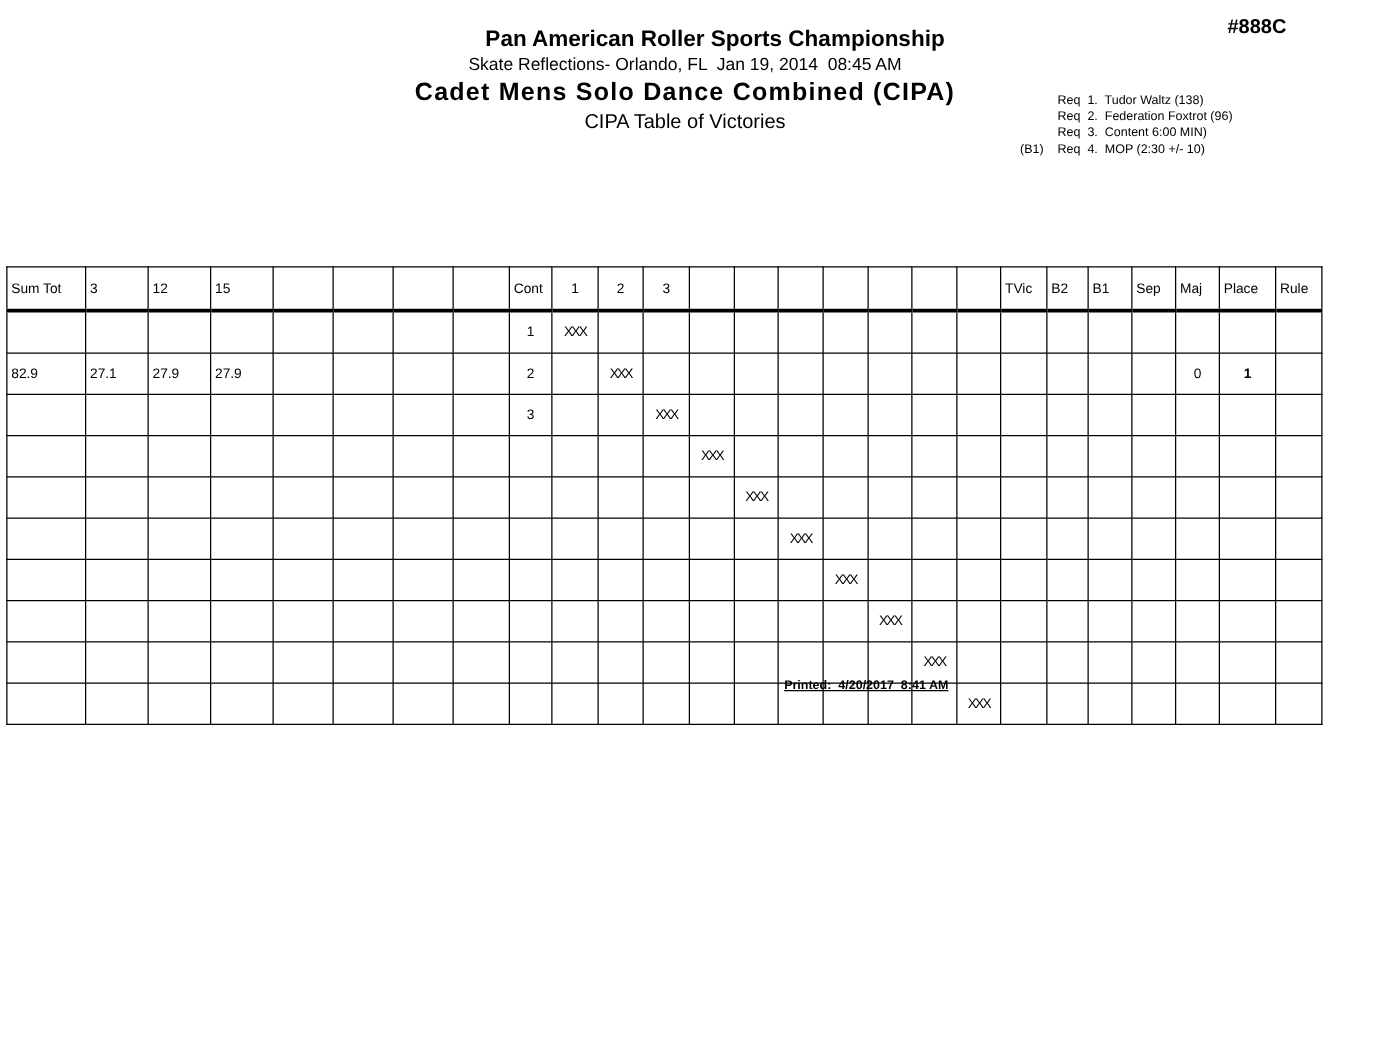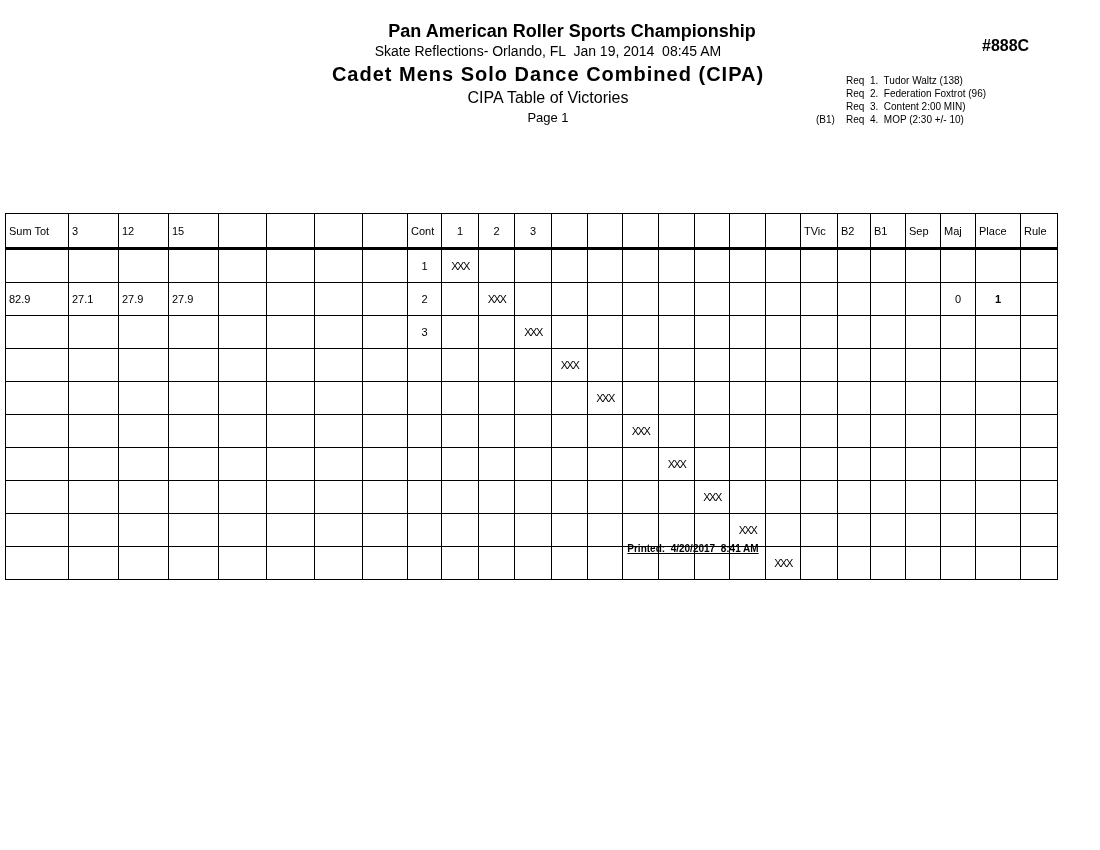--- a/index.html
+++ b/index.html
@@ -7,21 +7,21 @@
     width: 1100px; height: 850px; position: relative; overflow: hidden;
     font-family: "Liberation Sans", sans-serif; color: #000;
   }
   
   .hdr-center { position: absolute; top: 20px; left: 0; width: 1096px; text-align: center; }
   .hdr-title    { font-size: 18px; font-weight: bold; line-height: 22px; white-space: pre; padding-left: 48px; }
   .hdr-sub      { font-size: 14px; line-height: 19px; white-space: pre; }
   .hdr-event    { font-size: 20px; font-weight: bold; letter-spacing: 1px; line-height: 26px; white-space: pre; }
   .hdr-report   { font-size: 16px; line-height: 22px; white-space: pre; }
   .hdr-page     { font-size: 13px; line-height: 18px; white-space: pre; }
-  .event-number { position: absolute; top: 37px; left: 982px; font-size: 16px; font-weight: bold; }
+  .event-number { position: absolute; top: 13px; left: 982px; font-size: 16px; font-weight: bold; }
   
   .req-block { position: absolute; top: 74px; left: 816px; font-size: 10px; line-height: 13px; }
   .req-row   { display: flex; align-items: flex-end; }
   .req-prefix { width: 30px; text-align: left; white-space: pre; }
   .req-label  { white-space: pre; }
   
   .tov-wrap { position: absolute; top: 165px; left: 5px; margin-top: 48px; }
   table.tov { border-collapse: collapse; table-layout: fixed; width: 1052px; }
   table.tov td {
     border: 1px solid #000; height: 32px; padding: 0;
@@ -37,37 +37,36 @@
              text-align: center; font-size: 10px; font-weight: bold; white-space: pre; text-decoration: underline; }
 </style>
 </head>
 <body>
 
 <div class="hdr-center">
   <div class="hdr-title">Pan American Roller Sports Championship</div>
   <div class="hdr-sub">Skate Reflections- Orlando, FL  Jan 19, 2014  08:45 AM</div>
   <div class="hdr-event">Cadet Mens Solo Dance Combined (CIPA)</div>
   <div class="hdr-report">CIPA Table of Victories</div>
-  <div class="hdr-page">Page 1</div>
 </div>
 
 <div class="event-number">#888C</div>
 
 <div class="req-block">
   <div class="req-row">
     <span class="req-prefix"></span>
     <span class="req-label">Req  1.  Tudor Waltz (138)</span>
   </div>
   <div class="req-row">
     <span class="req-prefix"></span>
     <span class="req-label">Req  2.  Federation Foxtrot (96)</span>
   </div>
   <div class="req-row">
     <span class="req-prefix"></span>
-    <span class="req-label">Req  3.  Content 2:00 MIN)</span>
+    <span class="req-label">Req  3.  Content 6:00 MIN)</span>
   </div>
   <div class="req-row">
     <span class="req-prefix">(B1)</span>
     <span class="req-label">Req  4.  MOP (2:30 +/- 10)</span>
   </div>
 </div>
 
 <div class="tov-wrap">
   <table class="tov">
     <colgroup id="tov-cols">

